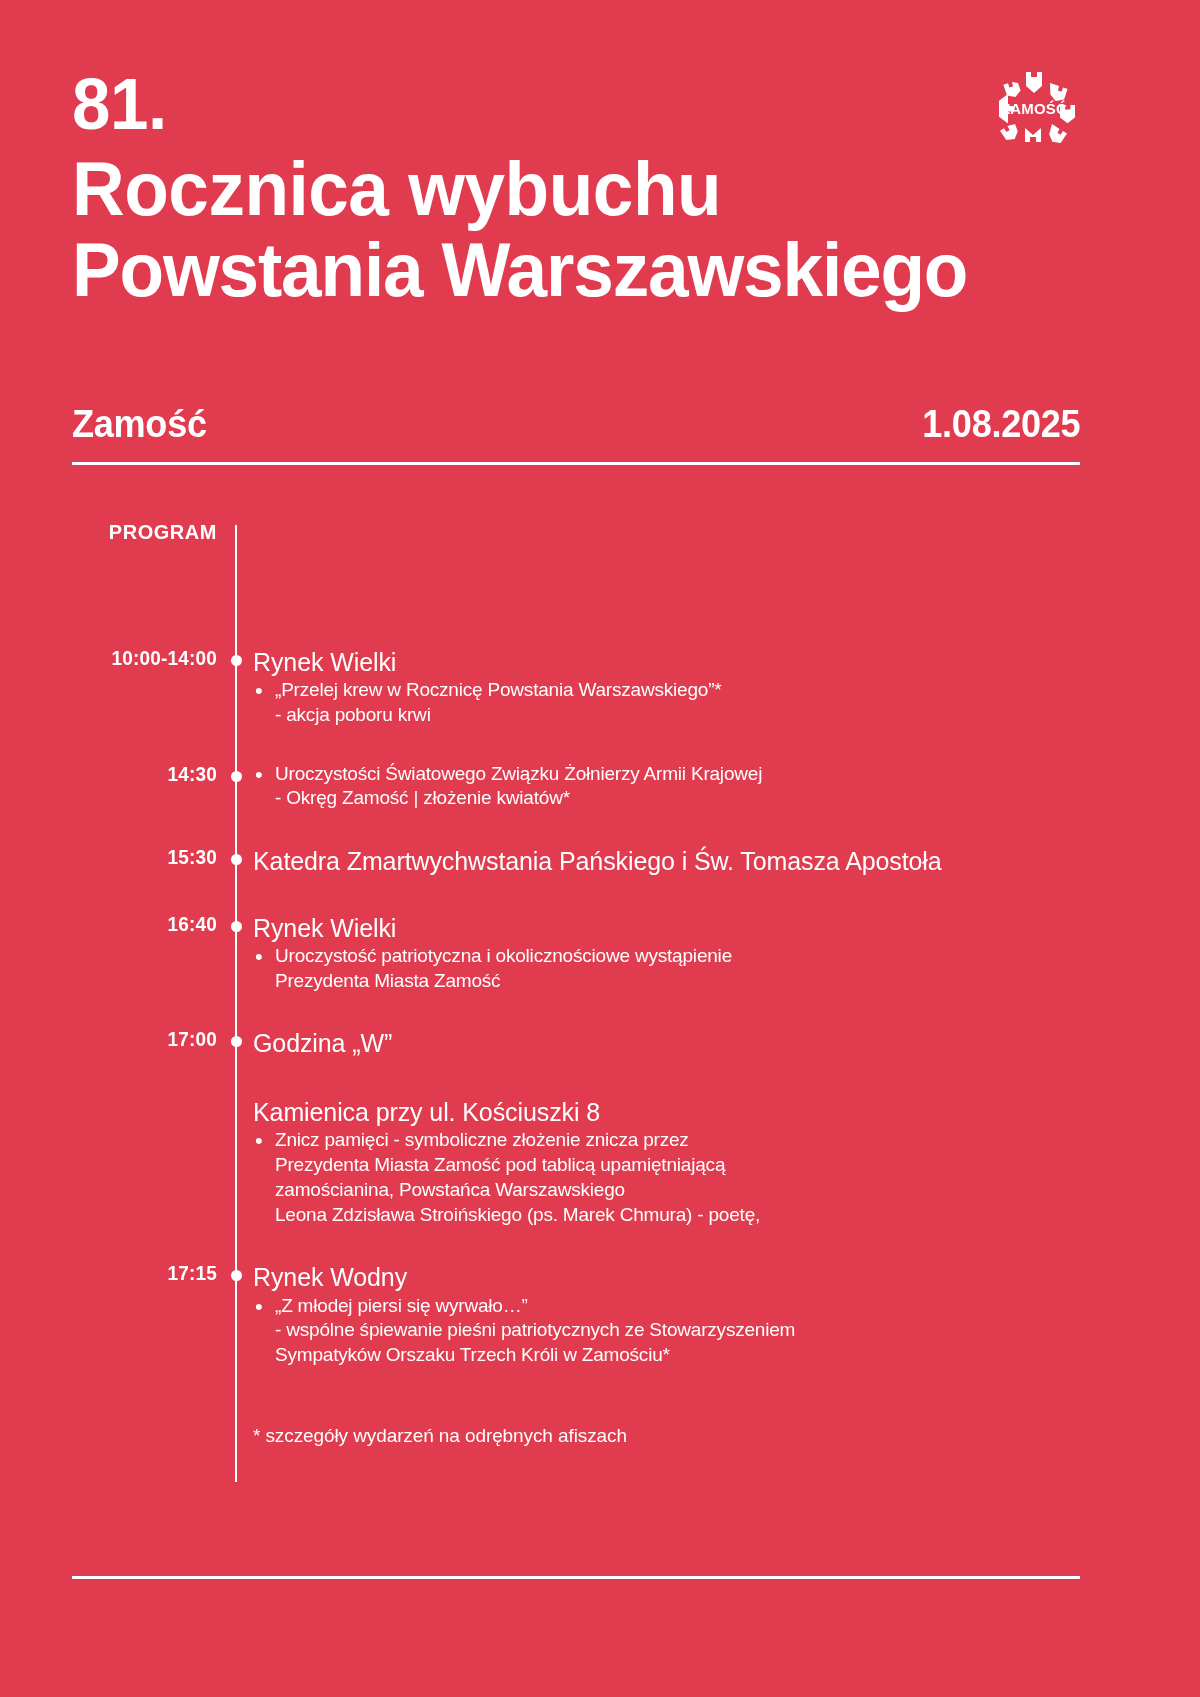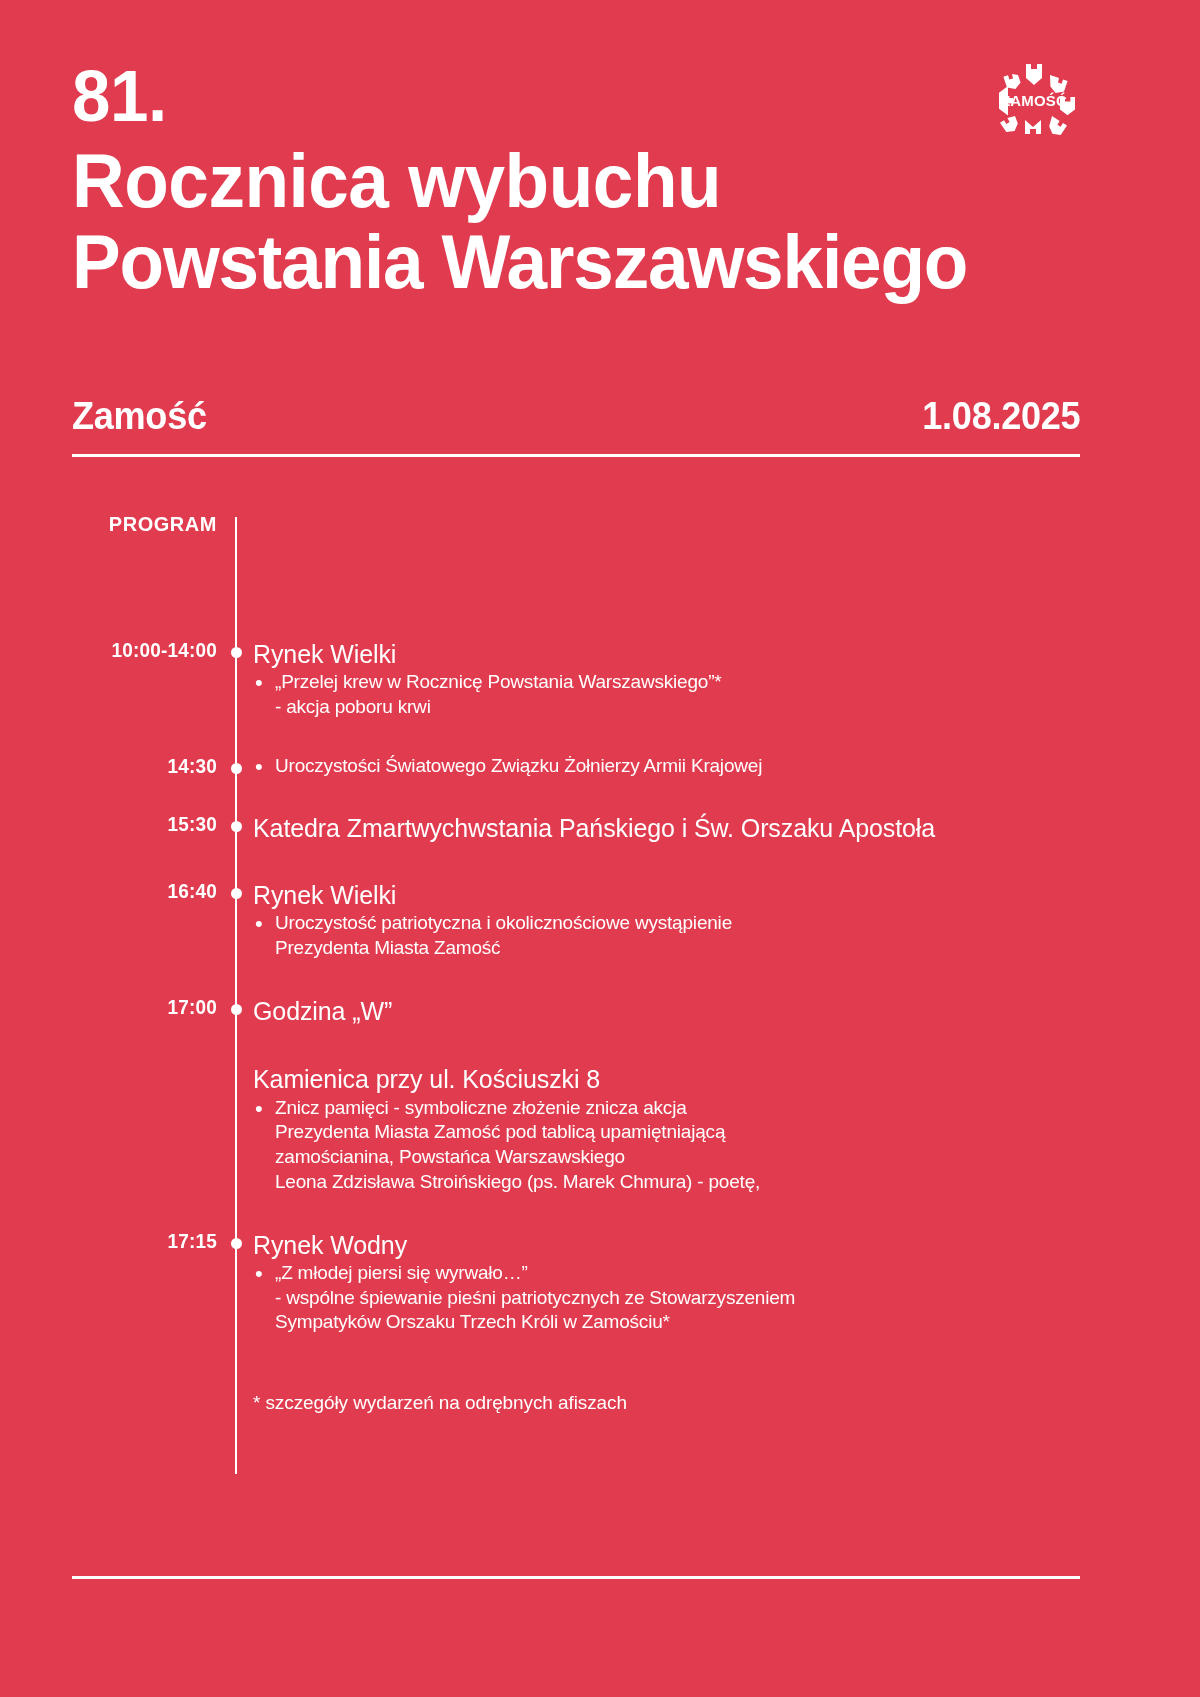--- a/index.html
+++ b/index.html
@@ -16,21 +16,21 @@
     color:#FFFFFF;
     position:relative;
     overflow:hidden;
     -webkit-font-smoothing:antialiased;
   }
 
   .poster {
     position:relative;
     width:1152px;
     height:1697px;
-    padding:8px 72px;
+    padding:16px 72px;
   }
 
   
   .header { position:relative; padding-top:52px; }
 
   .title-block {
     font-weight:bold;
     line-height:0.95;
     letter-spacing:-0.5px;
     transform:scaleX(0.96);
@@ -258,30 +258,31 @@
           </div>
         </div>
         <div class="row event">
           <div class="label-col">14:30</div>
           <div class="dot-col">
             <span class="dot"></span>
           </div>
           <div class="body-col">
             <ul class="bullets">
               <li class="">Uroczystości Światowego Związku Żołnierzy Armii Krajowej</li>
+              <li class="cont">- Okręg Zamość | złożenie kwiatów*</li>
             </ul>
           </div>
         </div>
         <div class="row event">
           <div class="label-col">15:30</div>
           <div class="dot-col">
             <span class="dot"></span>
           </div>
           <div class="body-col">
-            <div class="place">Katedra Zmartwychwstania Pańskiego i Św. Orszaku Apostoła</div>
+            <div class="place">Katedra Zmartwychwstania Pańskiego i Św. Tomasza Apostoła</div>
           </div>
         </div>
         <div class="row event">
           <div class="label-col">16:40</div>
           <div class="dot-col">
             <span class="dot"></span>
           </div>
           <div class="body-col">
             <div class="place">Rynek Wielki</div>
             <ul class="bullets">
@@ -293,21 +294,21 @@
         <div class="row event">
           <div class="label-col">17:00</div>
           <div class="dot-col">
             <span class="dot"></span>
           </div>
           <div class="body-col">
             <div class="place">Godzina „W”</div>
             <div class="subblock">
               <div class="place">Kamienica przy ul. Kościuszki 8</div>
               <ul class="bullets">
-                <li class="">Znicz pamięci - symboliczne złożenie znicza akcja</li>
+                <li class="">Znicz pamięci - symboliczne złożenie znicza przez</li>
                 <li class="cont">Prezydenta Miasta Zamość pod tablicą upamiętniającą</li>
                 <li class="cont">zamościanina, Powstańca Warszawskiego</li>
                 <li class="cont">Leona Zdzisława Stroińskiego (ps. Marek Chmura) - poetę,</li>
               </ul>
             </div>
           </div>
         </div>
         <div class="row event">
           <div class="label-col">17:15</div>
           <div class="dot-col">

